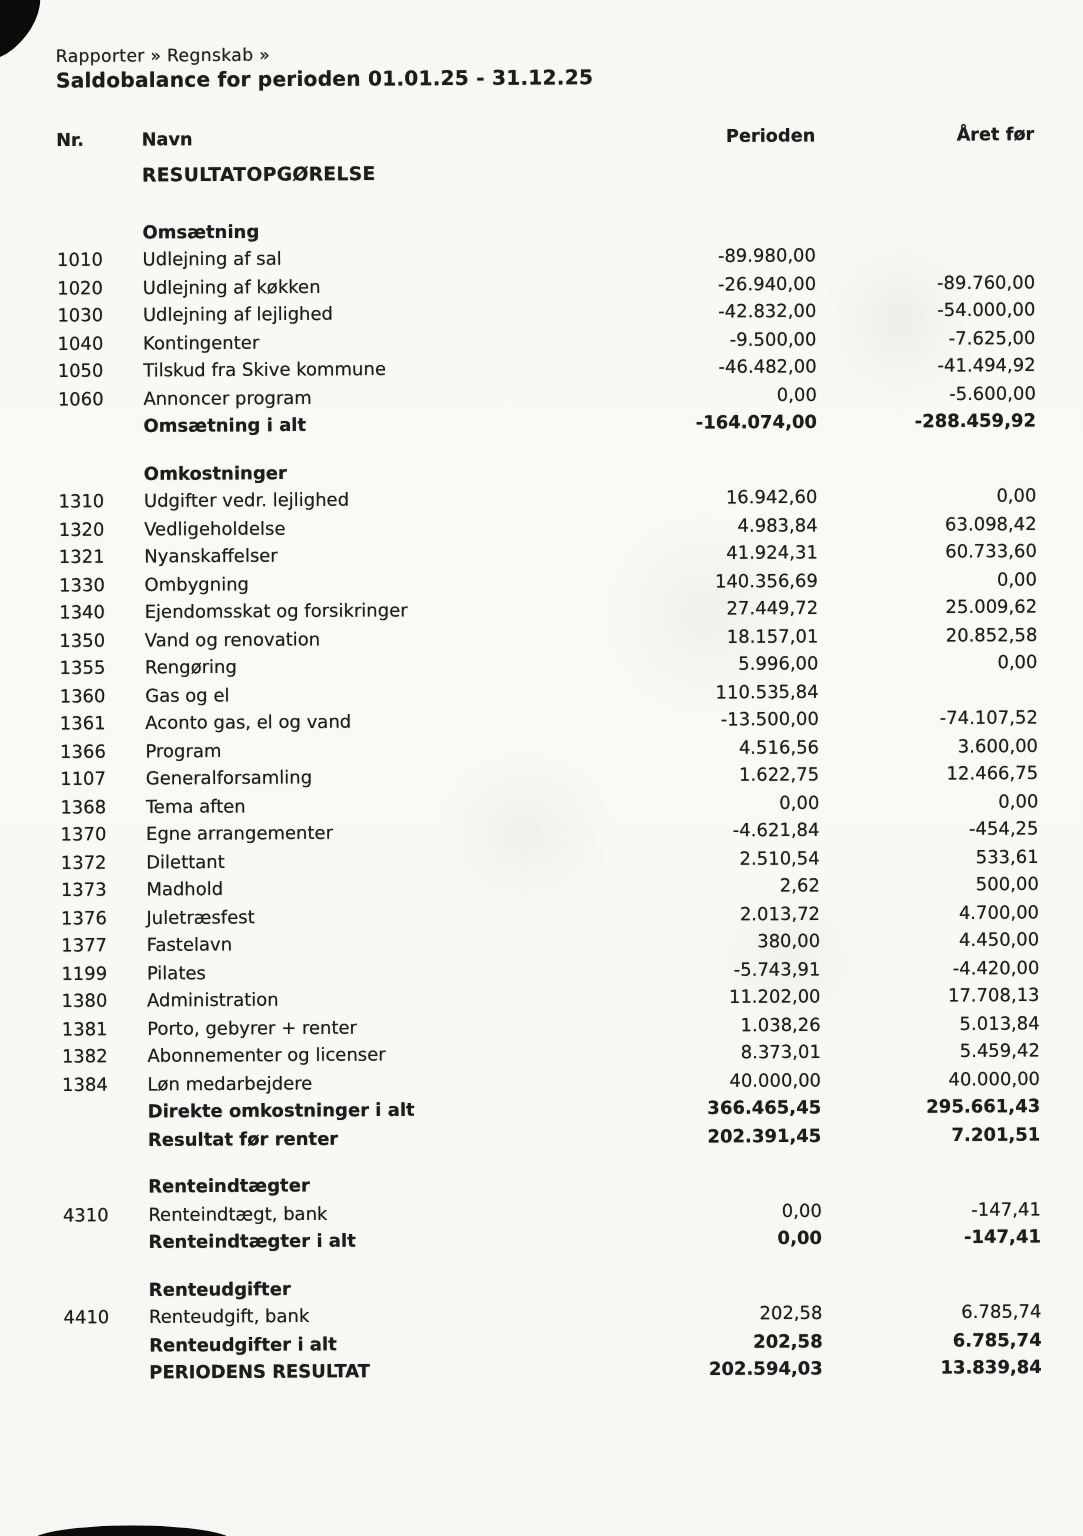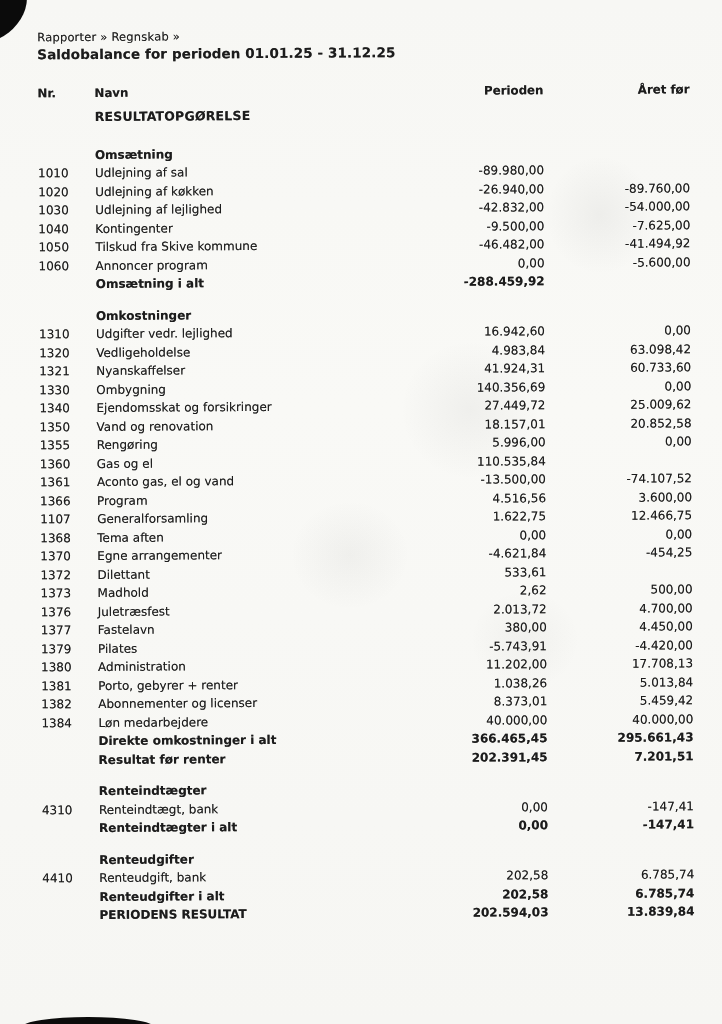--- a/index.html
+++ b/index.html
@@ -136,20 +136,21 @@
         </div>
         <div class="grid-row row-data">
           <span class="col-nr txt">1060</span>
           <span class="col-name txt">Annoncer program</span>
           <span class="col-period txt">0,00</span>
           <span class="col-prior txt">-5.600,00</span>
         </div>
         <div class="grid-row row-total">
           <span class="col-nr"></span>
           <span class="col-name txt">Omsætning i alt</span>
+          <span class="col-period txt">-164.074,00</span>
           <span class="col-prior txt">-288.459,92</span>
         </div>
       </div>
       <div class="section">
         <div class="grid-row row-heading">
           <span class="col-nr"></span>
           <span class="col-name txt">Omkostninger</span>
           <span class="col-period"></span>
           <span class="col-prior"></span>
         </div>
@@ -226,20 +227,21 @@
         </div>
         <div class="grid-row row-data">
           <span class="col-nr txt">1370</span>
           <span class="col-name txt">Egne arrangementer</span>
           <span class="col-period txt">-4.621,84</span>
           <span class="col-prior txt">-454,25</span>
         </div>
         <div class="grid-row row-data">
           <span class="col-nr txt">1372</span>
           <span class="col-name txt">Dilettant</span>
+          <span class="col-period txt">2.510,54</span>
           <span class="col-prior txt">533,61</span>
         </div>
         <div class="grid-row row-data">
           <span class="col-nr txt">1373</span>
           <span class="col-name txt">Madhold</span>
           <span class="col-period txt">2,62</span>
           <span class="col-prior txt">500,00</span>
         </div>
         <div class="grid-row row-data">
           <span class="col-nr txt">1376</span>
@@ -247,21 +249,21 @@
           <span class="col-period txt">2.013,72</span>
           <span class="col-prior txt">4.700,00</span>
         </div>
         <div class="grid-row row-data">
           <span class="col-nr txt">1377</span>
           <span class="col-name txt">Fastelavn</span>
           <span class="col-period txt">380,00</span>
           <span class="col-prior txt">4.450,00</span>
         </div>
         <div class="grid-row row-data">
-          <span class="col-nr txt">1379</span>
+          <span class="col-nr txt">1199</span>
           <span class="col-name txt">Pilates</span>
           <span class="col-period txt">-5.743,91</span>
           <span class="col-prior txt">-4.420,00</span>
         </div>
         <div class="grid-row row-data">
           <span class="col-nr txt">1380</span>
           <span class="col-name txt">Administration</span>
           <span class="col-period txt">11.202,00</span>
           <span class="col-prior txt">17.708,13</span>
         </div>

